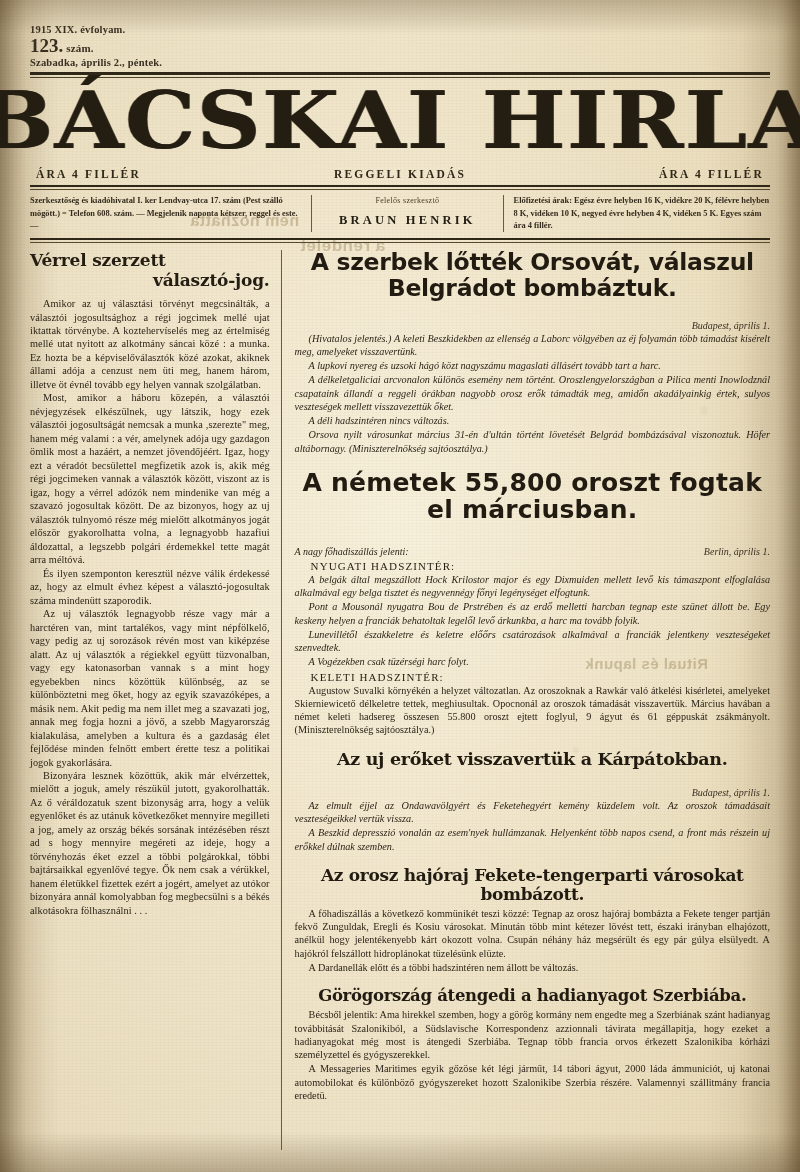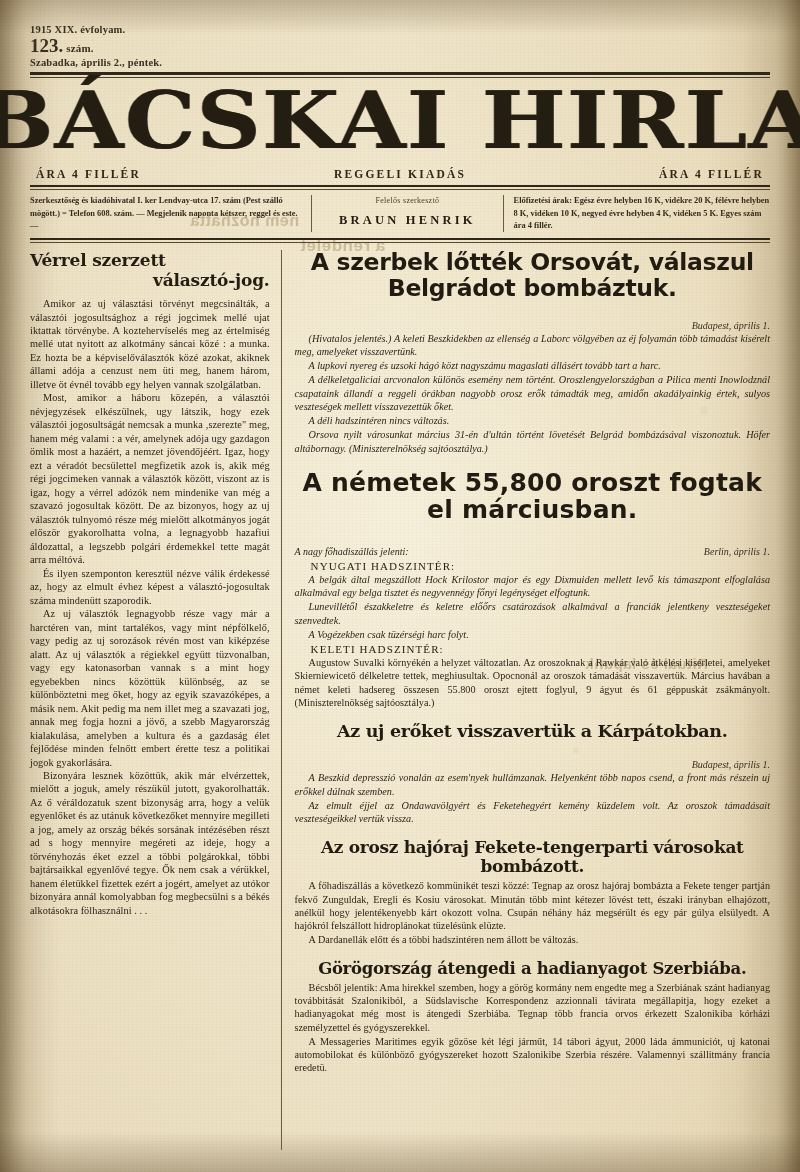--- a/index.html
+++ b/index.html
@@ -356,31 +356,32 @@
         </div>
 
         <div>
           <div class="big-head h-second">A németek 55,800 oroszt fogtak el márciusban.</div>
           <div style="display:flex; justify-content:space-between; align-items:baseline;">
             <span class="intro-note">A nagy főhadiszállás jelenti:</span>
             <span class="dateline">Berlin, április 1.</span>
           </div>
           <div class="theatre">NYUGATI HADSZINTÉR:</div>
           <p class="body ital">A belgák által megszállott Hock Krilostor major és egy Dixmuiden mellett levő kis támaszpont elfoglalása alkalmával egy belga tisztet és negyvennégy főnyi legénységet elfogtunk.</p>
+          <p class="body ital">Pont a Mousonál nyugatra Bou de Prstrében és az erdő melletti harcban tegnap este szünet állott be. Egy keskeny helyen a franciák behatoltak legelől levő árkunkba, a harc ma tovább folyik.</p>
           <p class="body ital">Lunevillétől északkeletre és keletre előőrs csatározások alkalmával a franciák jelentkeny veszteségeket szenvedtek.</p>
           <p class="body ital">A Vogézekben csak tüzérségi harc folyt.</p>
           <div class="theatre">KELETI HADSZINTÉR:</div>
           <p class="body">Augustow Suvalki környékén a helyzet változatlan. Az oroszoknak a Rawkár való átkelési kisérletei, amelyeket Skierniewicető délkeletre tettek, meghiusultak. Opocnonál az oroszok támadását visszavertük. Március havában a német keleti hadsereg összesen 55.800 oroszt ejtett foglyul, 9 ágyut és 61 géppuskát zsákmányolt. (Miniszterelnökség sajtóosztálya.)</p>
         </div>
 
         <div>
           <div class="big-head h-third">Az uj erőket visszavertük a Kárpátokban.</div>
           <div class="dateline">Budapest, április 1.</div>
+          <p class="body ital">Az elmult éjjel az Ondawavölgyért és Feketehegyért kemény küzdelem volt. Az oroszok támadásait veszteségeikkel vertük vissza.</p>
           <p class="body ital">A Beszkid depresszió vonalán az esem'nyek hullámzanak. Helyenként több napos csend, a front más részein uj erőkkel dúlnak szemben.</p>
-          <p class="body ital">Az elmult éjjel az Ondawavölgyért és Feketehegyért kemény küzdelem volt. Az oroszok támadásait veszteségeikkel vertük vissza.</p>
         </div>
 
         <div>
           <div class="big-head h-fourth">Az orosz hajóraj Fekete-tengerparti városokat bombázott.</div>
           <p class="body">A főhadiszállás a következő kommünikét teszi közzé: Tegnap az orosz hajóraj bombázta a Fekete tenger partján fekvő Zunguldak, Eregli és Kosiu városokat. Minután több mint kétezer lövést tett, északi irányban elhajózott, anélkül hogy jelentékenyebb kárt okozott volna. Csupán néhány ház megsérült és egy pár gúlya elsülyedt. A hajókról felszállott hidroplánokat tüzelésünk elüzte.</p>
           <p class="body">A Dardanellák előtt és a többi hadszintéren nem állott be változás.</p>
         </div>
 
         <div>
           <div class="big-head h-fifth">Görögország átengedi a hadianyagot Szerbiába.</div>

